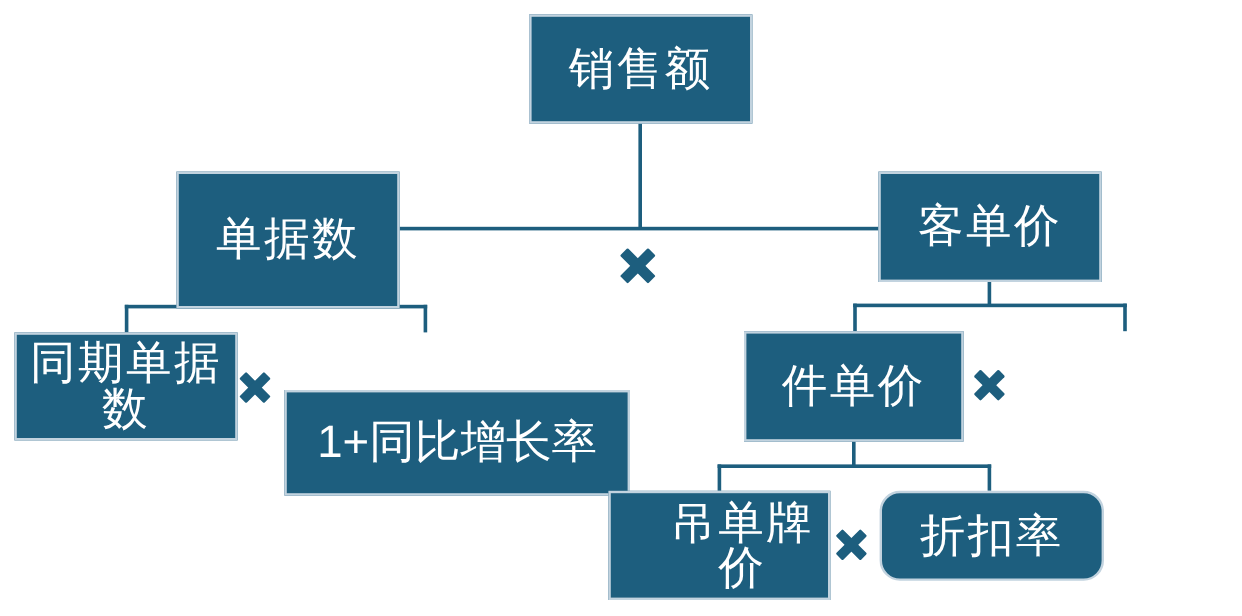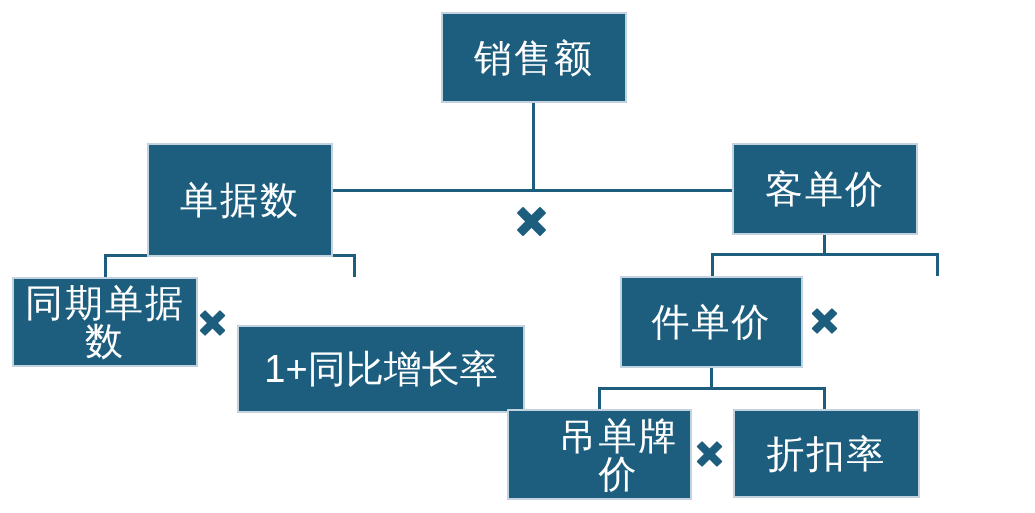--- a/index.html
+++ b/index.html
@@ -59,21 +59,21 @@
 
   <div class="node" style="left:12px;top:277px;width:186px;height:90px;">同期单据数</div>
 
   <div class="node" style="left:237px;top:277px;width:288px;height:88px;letter-spacing:0;margin-top:48px;">1+同比增长率</div>
 
   <div class="node" style="left:620px;top:276px;width:183px;height:92px;">件单价</div>
 
 
   <div class="node" style="left:507px;top:409px;width:185px;height:91px;padding-left:38px;">吊单牌价</div>
 
-  <div class="node" style="left:733px;top:409px;width:187px;height:89px;">折扣率</div>
+  <div class="node" style="left:733px;top:409px;width:187px;height:75px;border-radius:17px;">折扣率</div>
 
   <span class="times big" style="left:531px;top:221px;" title="✖">
       <i class="r1"></i>
       <i class="r2"></i>
     </span>
 
   <span class="times small" style="left:212px;top:323px;" title="✖">
       <i class="r1"></i>
       <i class="r2"></i>
     </span>

